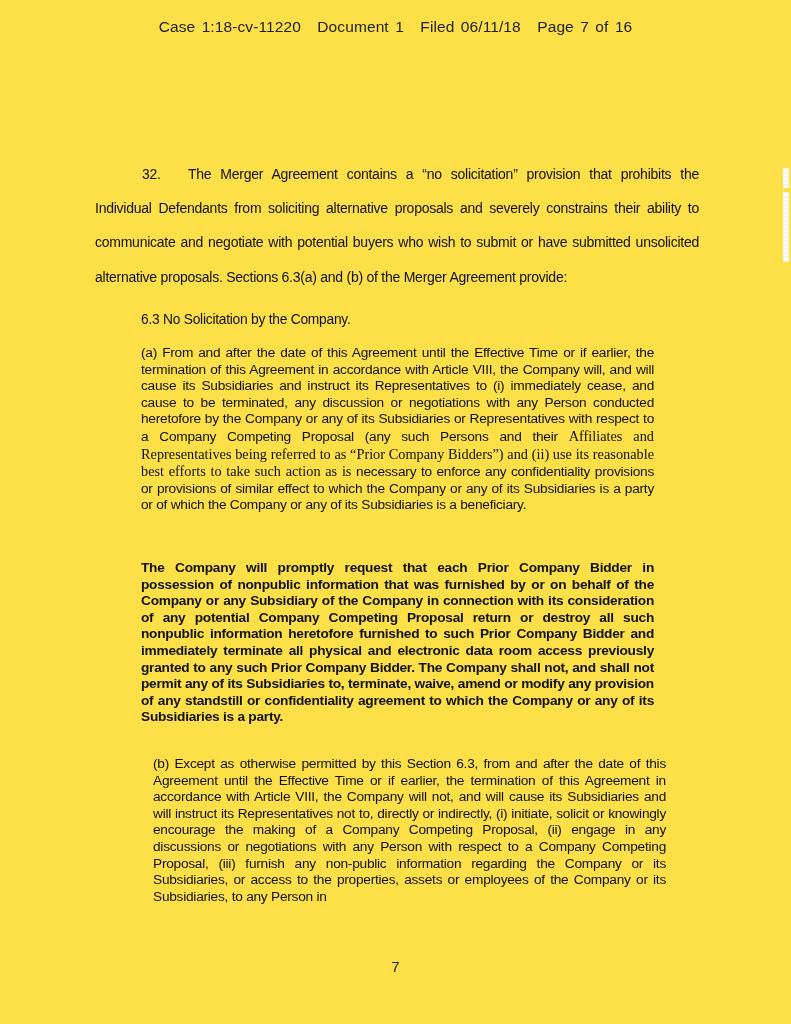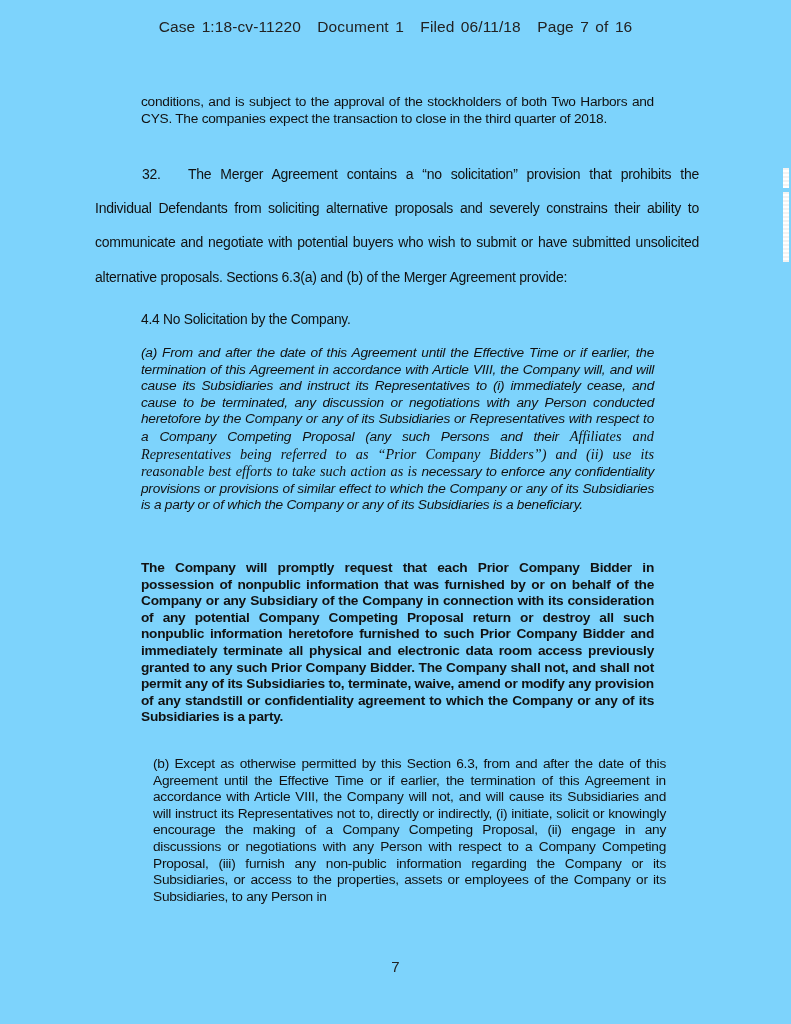--- a/index.html
+++ b/index.html
@@ -1,17 +1,17 @@
 <!DOCTYPE html>
 <html><head>
   <meta charset="utf-8">
   <style>
     html, body { margin: 0; padding: 0; background: #ffffff; }
     body { width: 791px; height: 1024px; position: relative; overflow: hidden; color: #111; }
-    .page { position: absolute; left: 0; top: 0; width: 791px; height: 1024px; background: #7dd3fc; }
+    .page { position: absolute; left: 0; top: 0; width: 791px; height: 1024px; background: #fde047; }
     .header { position: absolute; top: 18px; left: 0; width: 791px; text-align: center;
       font-family: "Liberation Sans", sans-serif; font-size: 15.5px; color: #222; letter-spacing: 0.1px; word-spacing: 2px; }
     .header span { margin: 0 5px; }
     .block { position: absolute; left: 141px; width: 513px; font-family: "Liberation Sans", sans-serif;
       font-size: 13.7px; line-height: 16.6px; text-align: justify; letter-spacing: -0.25px; color: #111; }
     .block p { margin: 0; }
     .serif { font-family: "Liberation Serif", serif; font-size: 14.3px; letter-spacing: 0; }
     .body-para { position: absolute; left: 95px; width: 604px; font-family: "Liberation Sans", sans-serif;
       font-size: 14px; line-height: 34.2px; text-align: justify; letter-spacing: -0.25px; color: #111; }
     .body-para .num { display: inline-block; width: 46px; }
@@ -27,31 +27,28 @@
 
 <div class="page">
 
   <div class="header">
     <span>Case 1:18-cv-11220</span>
     <span>Document 1</span>
     <span>Filed 06/11/18</span>
     <span>Page 7 of 16</span>
   </div>
 
-  <div class="block" style="top:94px;">
-    <p>conditions, and is subject to the approval of the stockholders of both Two Harbors and CYS. The companies expect the transaction to close in the third quarter of 2018.</p>
-  </div>
 
   <div class="body-para" style="top:157px;">
     <span class="indent"></span><span class="num">32.</span><span>The Merger Agreement contains a “no solicitation” provision that prohibits the Individual Defendants from soliciting alternative proposals and severely constrains their ability to communicate and negotiate with potential buyers who wish to submit or have submitted unsolicited alternative proposals.  Sections 6.3(a) and (b) of the Merger Agreement provide:</span>
   </div>
 
-  <div class="heading63">4.4 No Solicitation by the Company.</div>
+  <div class="heading63">6.3 No Solicitation by the Company.</div>
 
-  <div class="block" style="top:345px;font-style:italic;">
+  <div class="block" style="top:345px;">
     <p><span>(a) From and after the date of this Agreement until the Effective Time or if earlier, the termination of this Agreement in accordance with Article VIII, the Company will, and will cause its Subsidiaries and instruct its Representatives to (i) immediately cease, and cause to be terminated, any discussion or negotiations with any Person conducted heretofore by the Company or any of its Subsidiaries or Representatives with respect to a Company Competing Proposal (any such Persons and their </span><span class="serif">Affiliates and Representatives being referred to as “Prior Company Bidders”) and (ii) use its reasonable best efforts to take such action as is</span><span> necessary to enforce any confidentiality provisions or provisions of similar effect to which the Company or any of its Subsidiaries is a party or of which the Company or any of its Subsidiaries is a beneficiary.</span></p>
   </div>
 
   <div class="block" style="top:560px;font-weight:bold;">
     <p>The Company will promptly request that each Prior Company Bidder in possession of nonpublic information that was furnished by or on behalf of the Company or any Subsidiary of the Company in connection with its consideration of any potential Company Competing Proposal return or destroy all such nonpublic information heretofore furnished to such Prior Company Bidder and immediately terminate all physical and electronic data room access previously granted to any such Prior Company Bidder. The Company shall not, and shall not permit any of its Subsidiaries to, terminate, waive, amend or modify any provision of any standstill or confidentiality agreement to which the Company or any of its Subsidiaries is a party.</p>
   </div>
 
   <div class="block" style="top:756px;margin-left:12px;">
     <p>(b) Except as otherwise permitted by this Section 6.3, from and after the date of this Agreement until the Effective Time or if earlier, the termination of this Agreement in accordance with Article VIII, the Company will not, and will cause its Subsidiaries and will instruct its Representatives not to, directly or indirectly, (i) initiate, solicit or knowingly encourage the making of a Company Competing Proposal, (ii) engage in any discussions or negotiations with any Person with respect to a Company Competing Proposal, (iii) furnish any non-public information regarding the Company or its Subsidiaries, or access to the properties, assets or employees of the Company or its Subsidiaries, to any Person in</p>
   </div>

